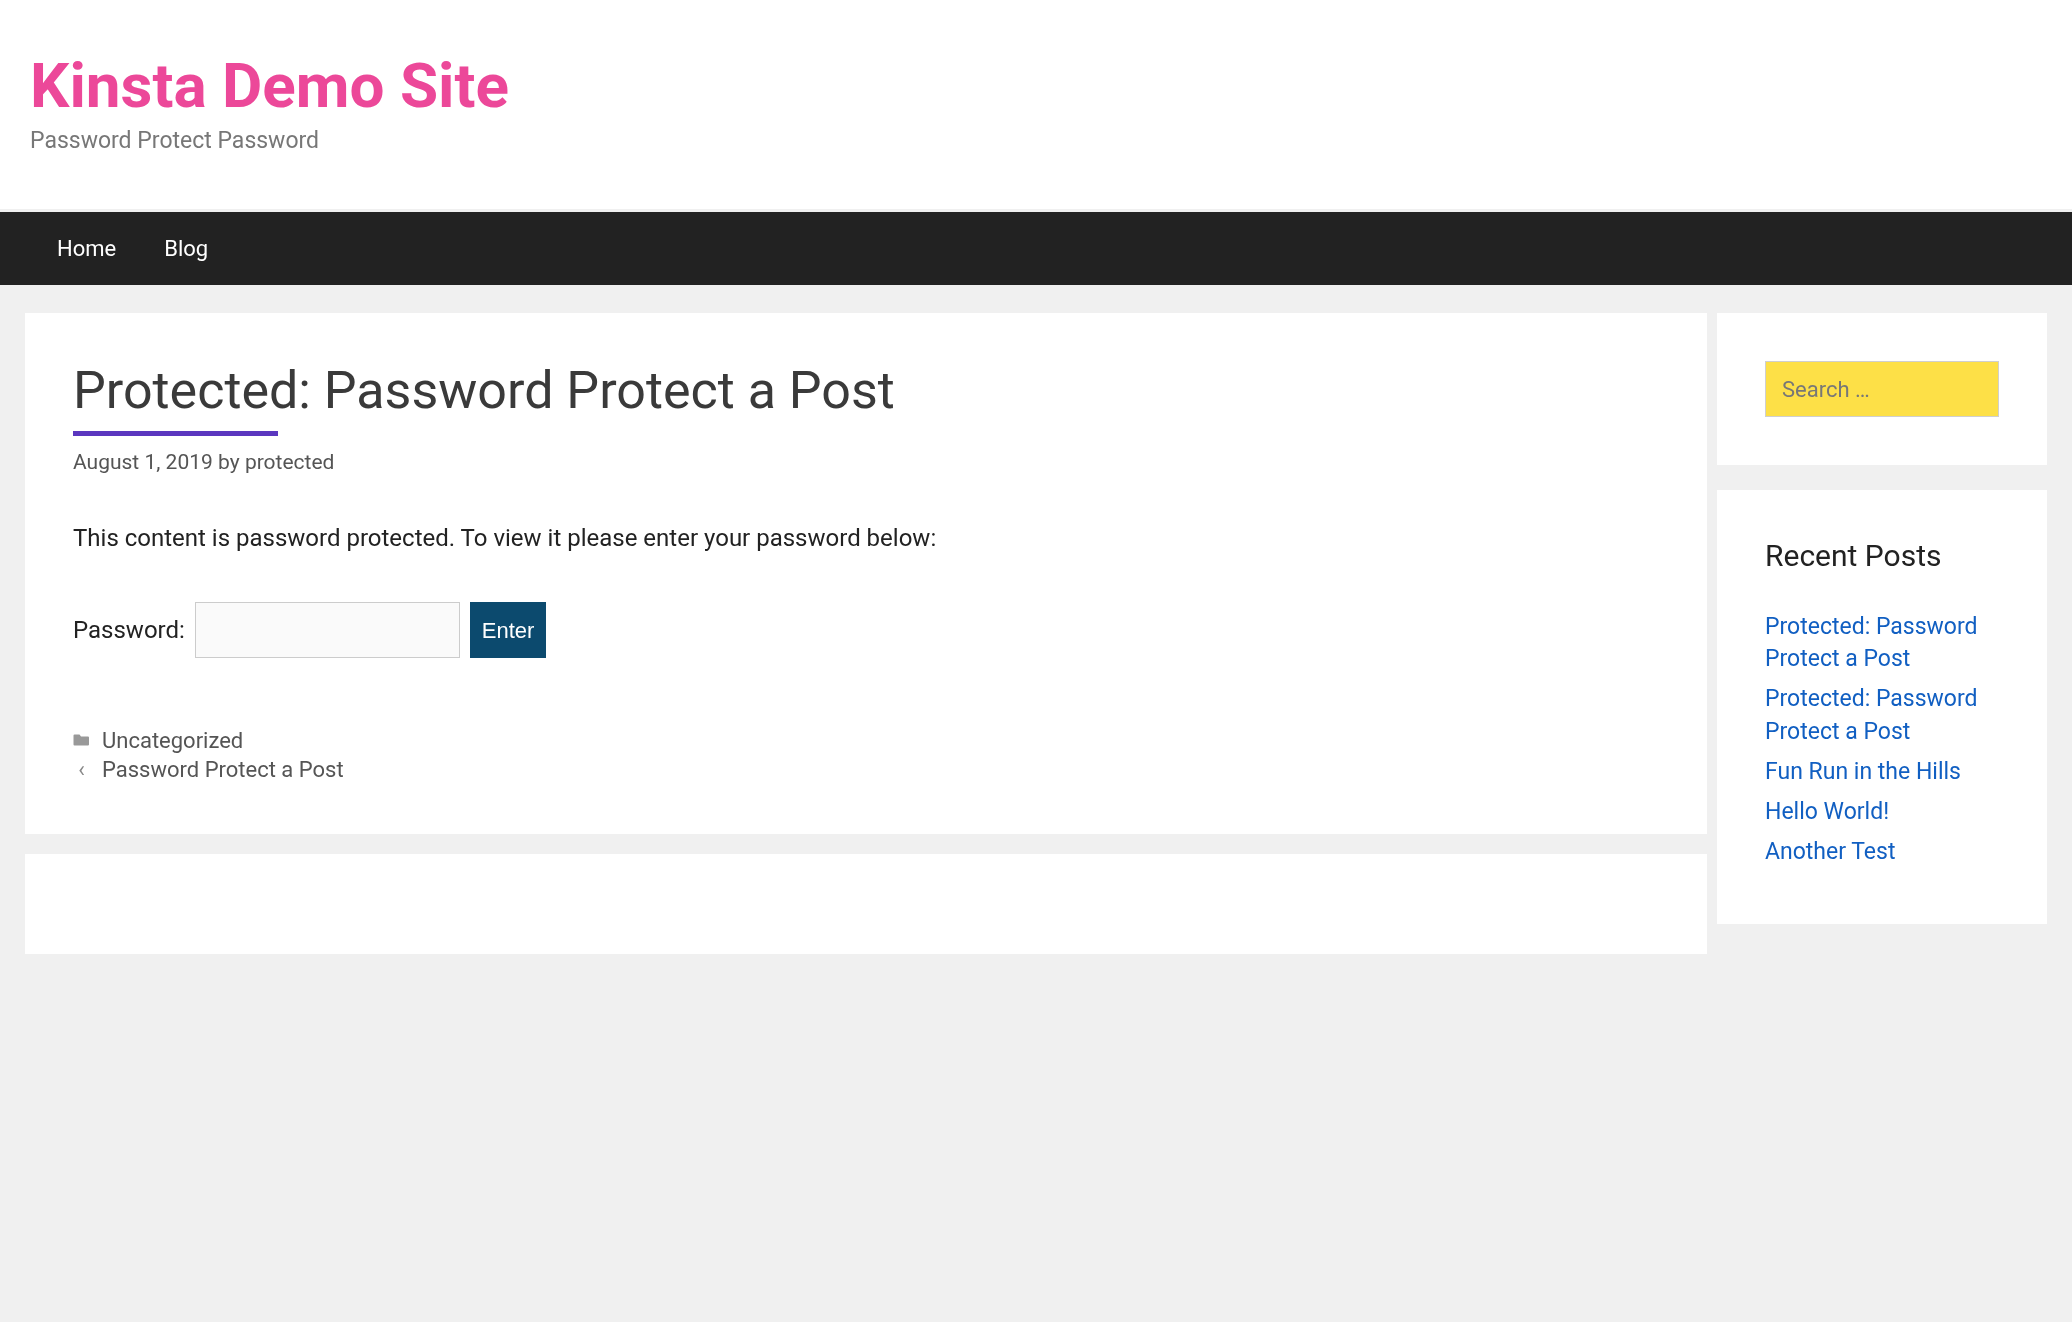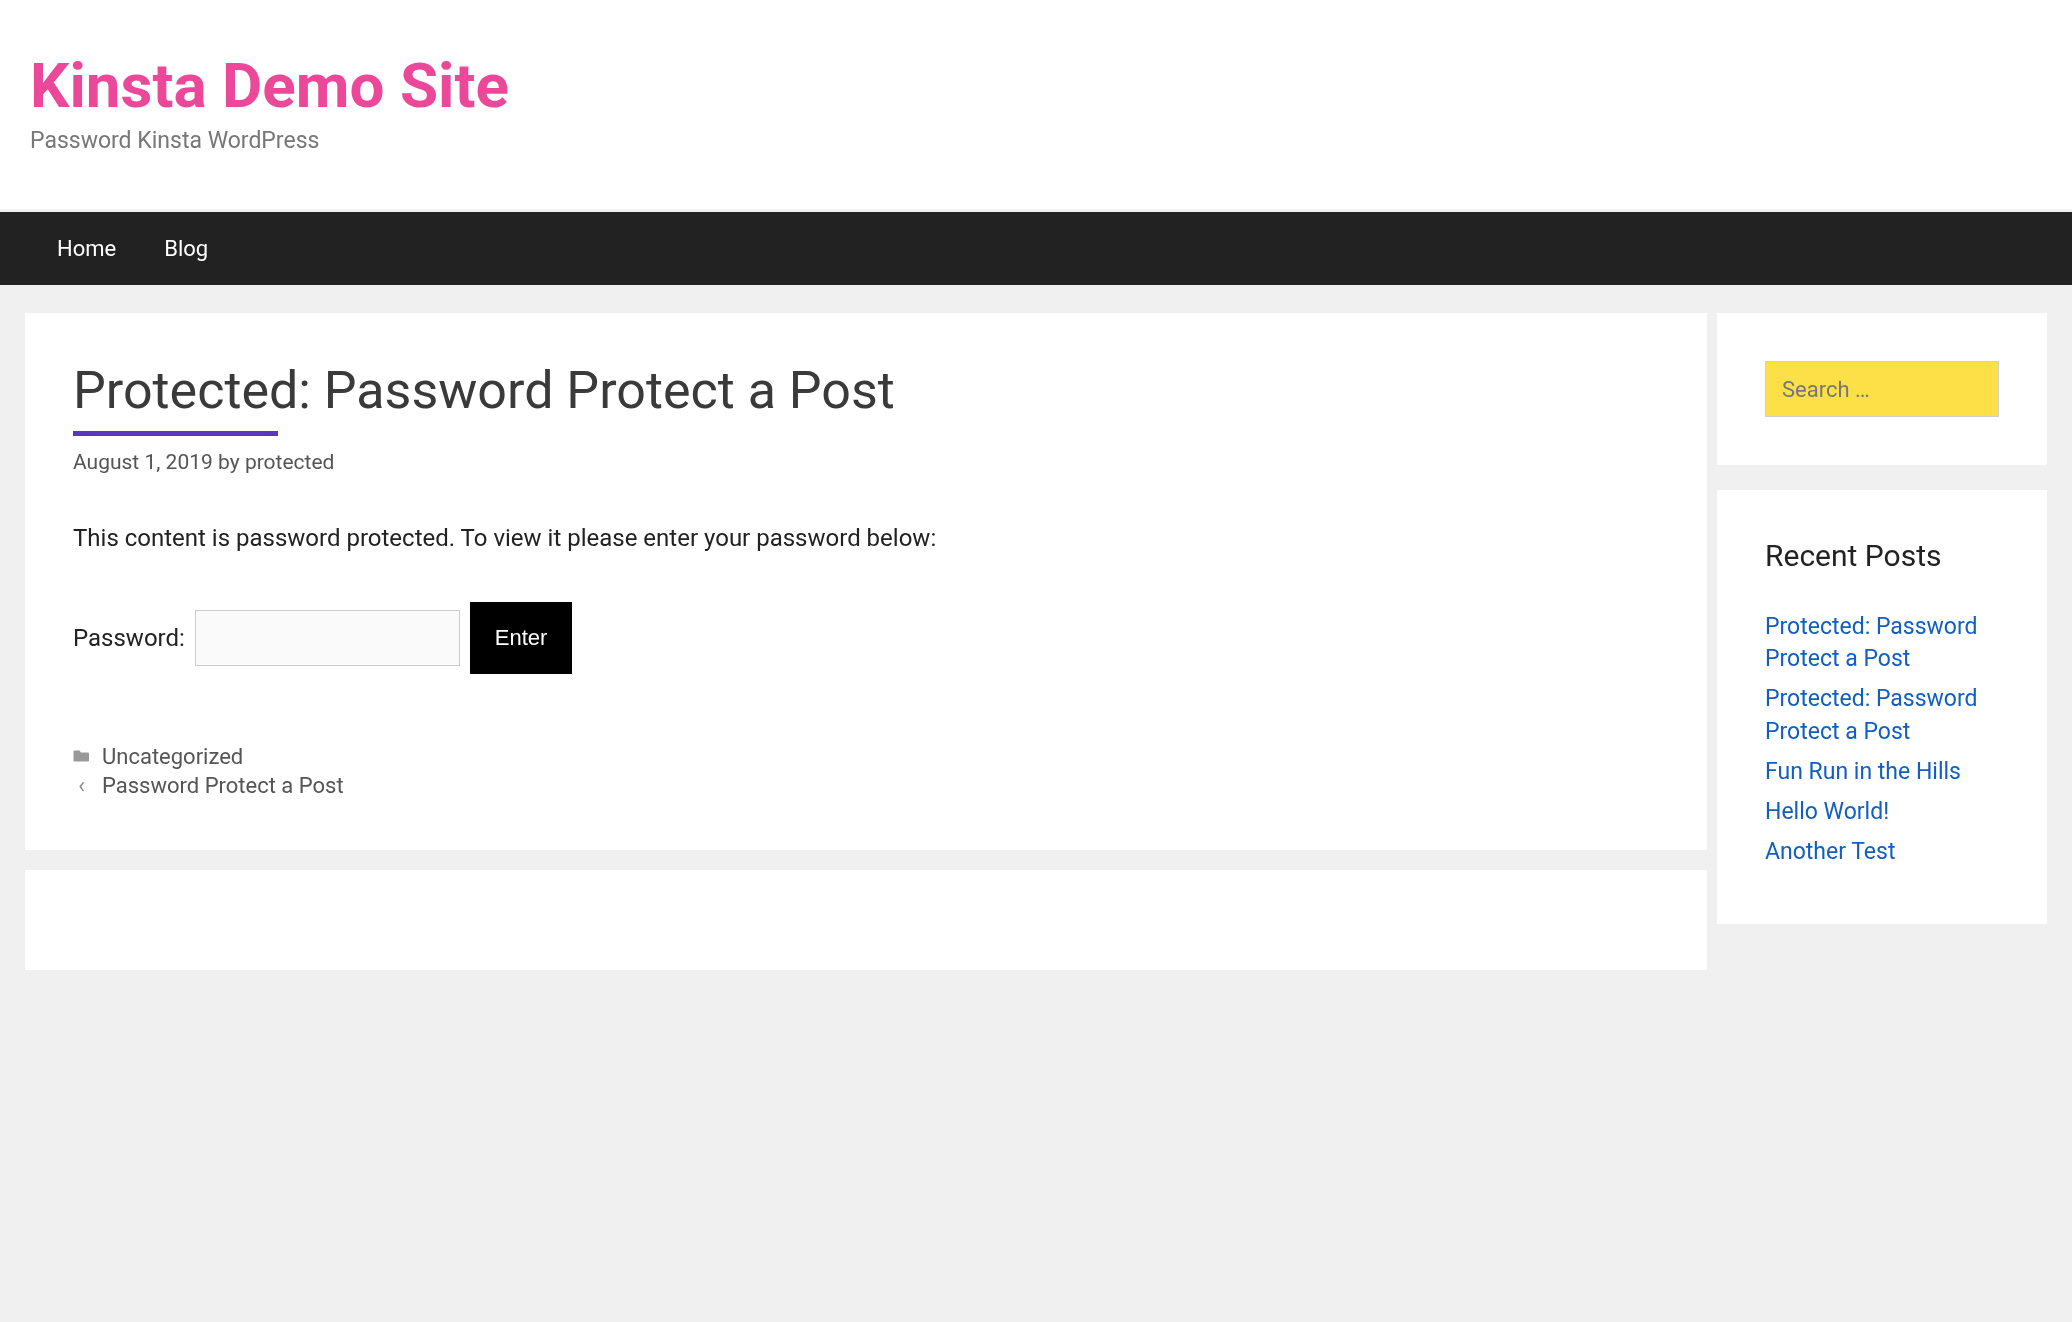--- a/index.html
+++ b/index.html
@@ -97,26 +97,26 @@
     }
     .pw-input {
       width: 265px;
       height: 56px;
       border: 1px solid #ccc;
       background: #fafafa;
       font-size: 20px;
       padding: 0 10px;
     }
     .pw-button {
-      background: #000000;
+      background: #0c4a6e;
       color: #fff;
       border: none;
       font-size: 22px;
-      padding: 16px 25px;
-      height: 72px;
+      padding: 16px 12px;
+      height: 56px;
       cursor: pointer;
     }
     .entry-footer {
       list-style: none;
       padding: 0;
       margin: 0;
     }
     .entry-footer li {
       display: flex;
       align-items: center;
@@ -180,21 +180,21 @@
     }
     .bottom-box {
       min-height: 100px;
     }
   </style>
 </head>
 <body>
 
 <header class="site-header">
   <h1 class="site-title">Kinsta Demo Site</h1>
-  <p class="site-tagline">Password Kinsta WordPress</p>
+  <p class="site-tagline">Password Protect Password</p>
 </header>
 
 <nav class="main-nav">
   <ul>
     <li>
         <a href="#">Home</a>
       </li>
     <li>
         <a href="#">Blog</a>
       </li>

